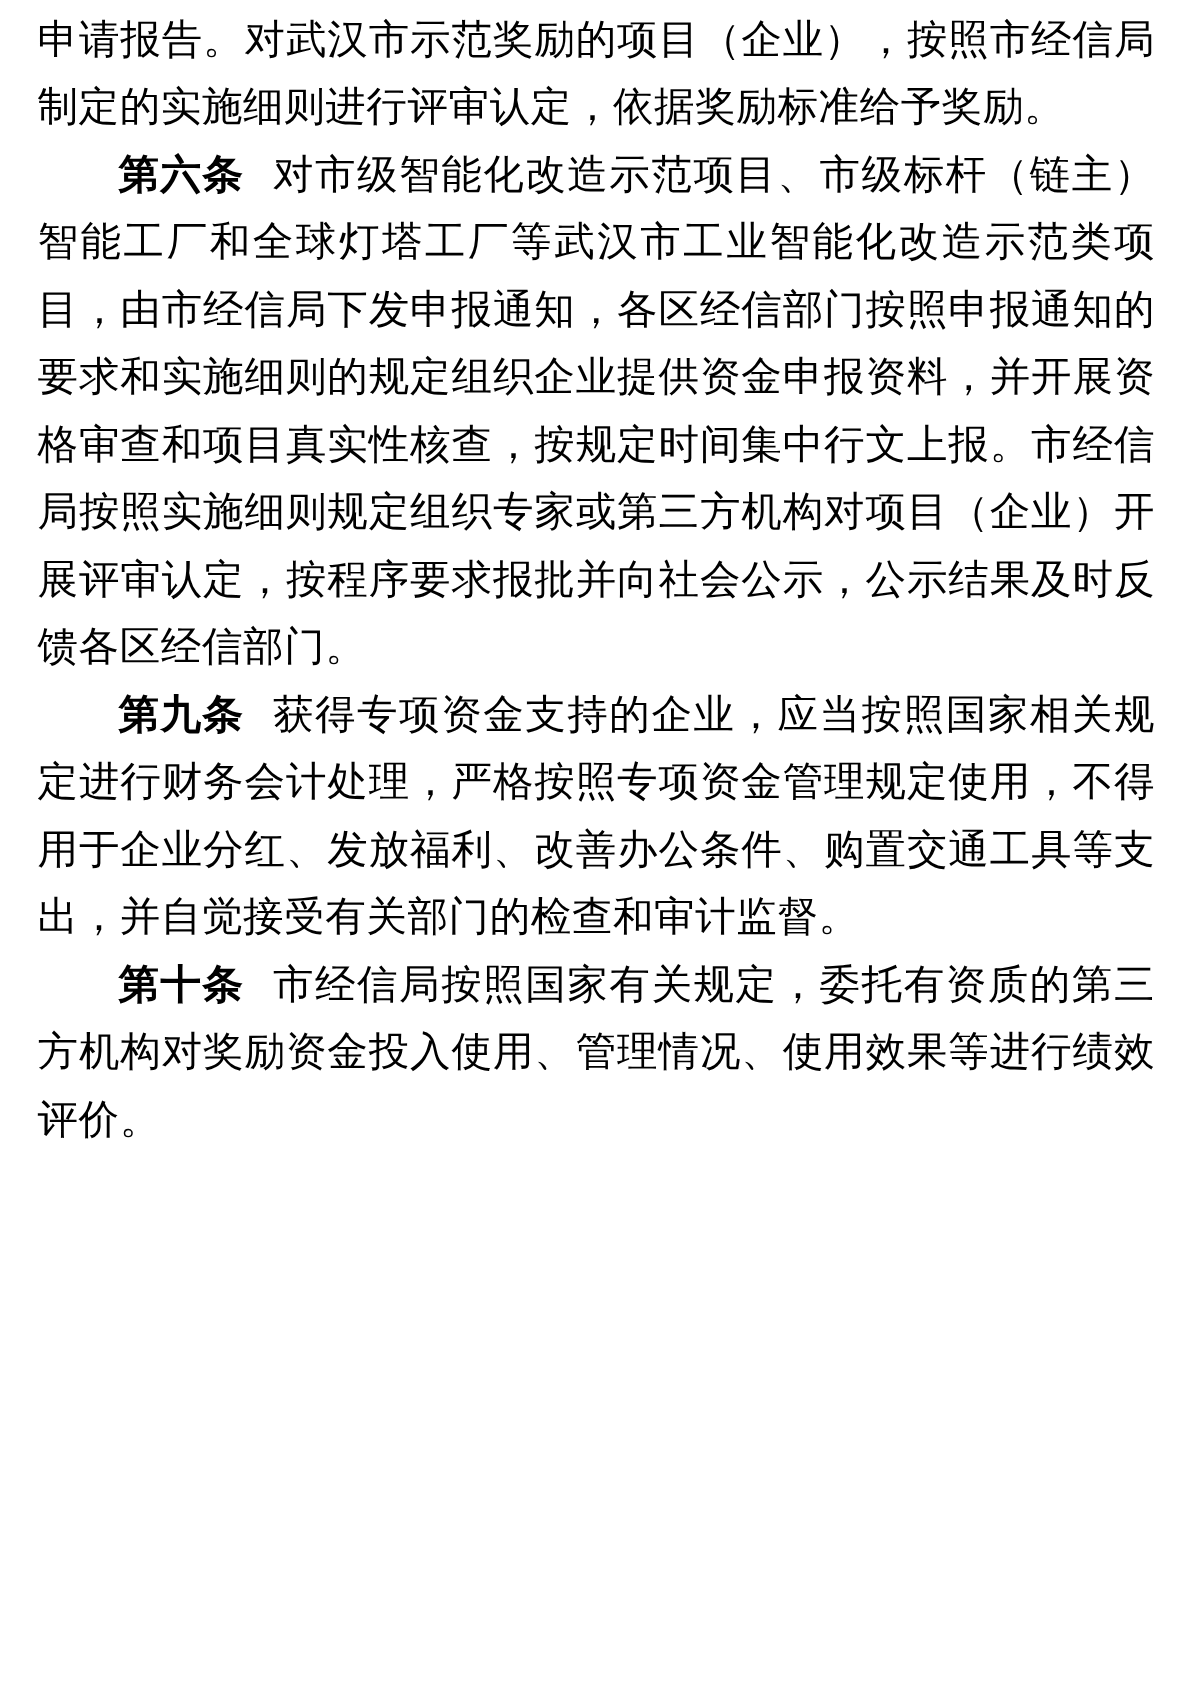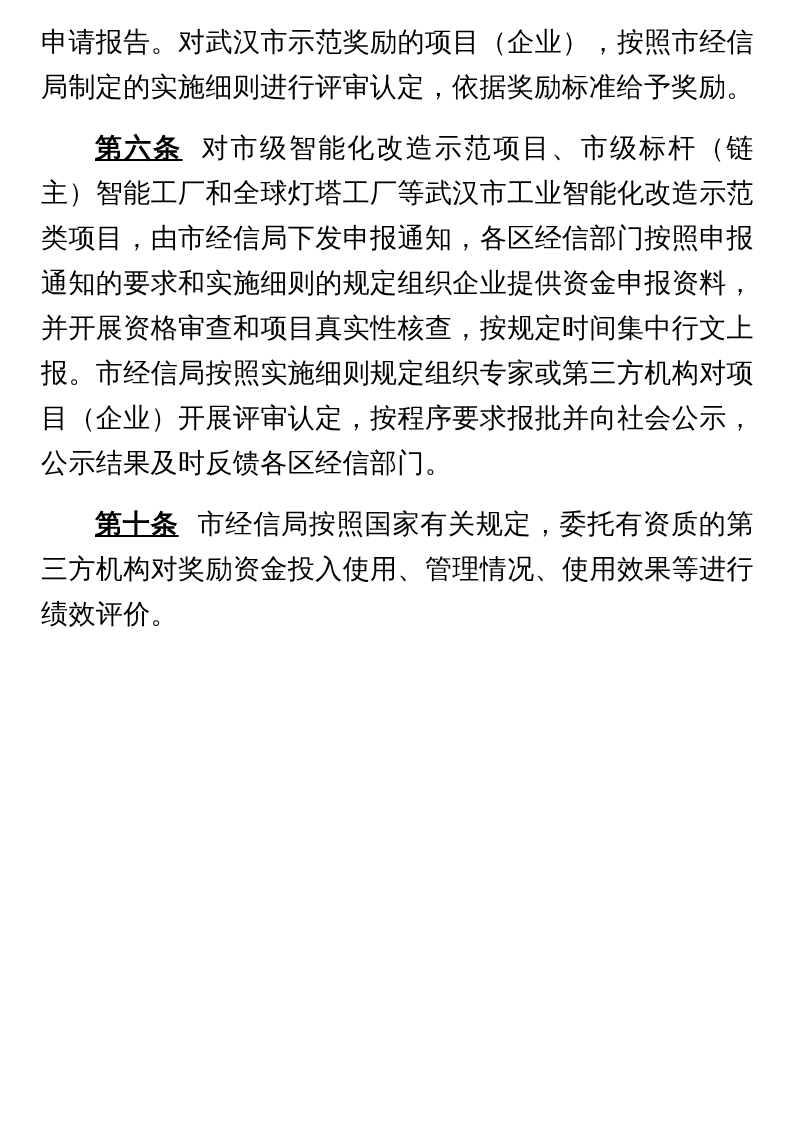--- a/index.html
+++ b/index.html
@@ -11,52 +11,52 @@
     box-sizing: border-box;
     width: 794px;
     height: 1122px;
     background: #ffffff;
     color: #000000;
     padding: 4px 24px 0 25px;
     overflow: hidden;
     font-family: "Liberation Serif", "DejaVu Serif", serif;
   }
   p.para {
-    margin: 16px;
+    margin: 0;
     font-size: 27px;
     line-height: 45px;
     letter-spacing: 0.015em;
     text-align: justify;
     text-indent: 2em;
     color: #000000;
   }
   p.para.continuation {
     text-indent: 0;
   }
   .term {
     font-family: "Liberation Sans", "DejaVu Sans", sans-serif;
     font-weight: bold;
     margin-right: 0.7em;
-    text-decoration: underline;
   }
   .term:empty {
     display: none;
     margin-right: 0;
   }
   .body-text {
     font-family: inherit;
   }
 </style>
 </head>
 <body>
 
 <div class="page">
 
   <p class="para continuation"><span class="body-text">申请报告。对武汉市示范奖励的项目（企业），按照市经信局制定的实施细则进行评审认定，依据奖励标准给予奖励。</span></p>
 
   <p class="para"><span class="term">第六条</span><span class="body-text">对市级智能化改造示范项目、市级标杆（链主）智能工厂和全球灯塔工厂等武汉市工业智能化改造示范类项目，由市经信局下发申报通知，各区经信部门按照申报通知的要求和实施细则的规定组织企业提供资金申报资料，并开展资格审查和项目真实性核查，按规定时间集中行文上报。市经信局按照实施细则规定组织专家或第三方机构对项目（企业）开展评审认定，按程序要求报批并向社会公示，公示结果及时反馈各区经信部门。</span></p>
 
 
 
+  <p class="para"><span class="term">第九条</span><span class="body-text">获得专项资金支持的企业，应当按照国家相关规定进行财务会计处理，严格按照专项资金管理规定使用，不得用于企业分红、发放福利、改善办公条件、购置交通工具等支出，并自觉接受有关部门的检查和审计监督。</span></p>
 
   <p class="para"><span class="term">第十条</span><span class="body-text">市经信局按照国家有关规定，委托有资质的第三方机构对奖励资金投入使用、管理情况、使用效果等进行绩效评价。</span></p>
 
 </div>
 
 </body></html>

